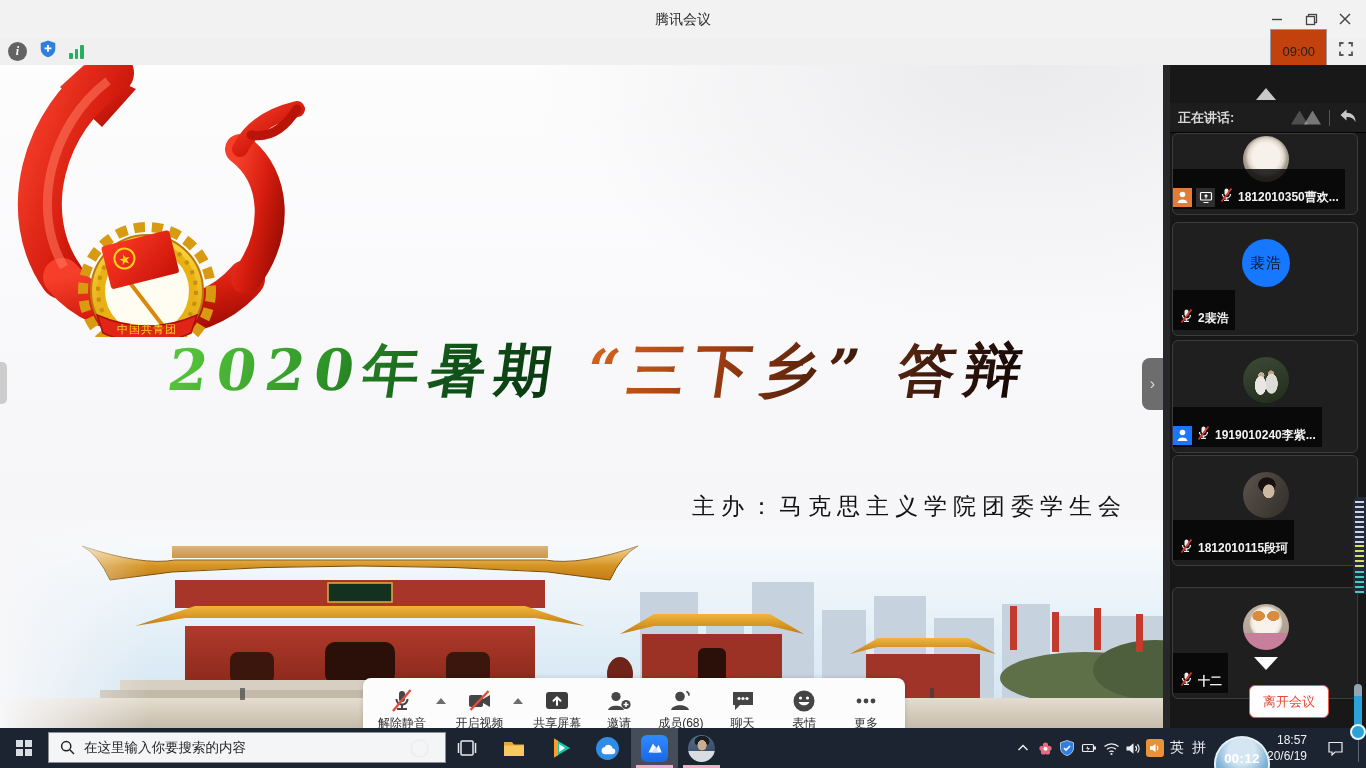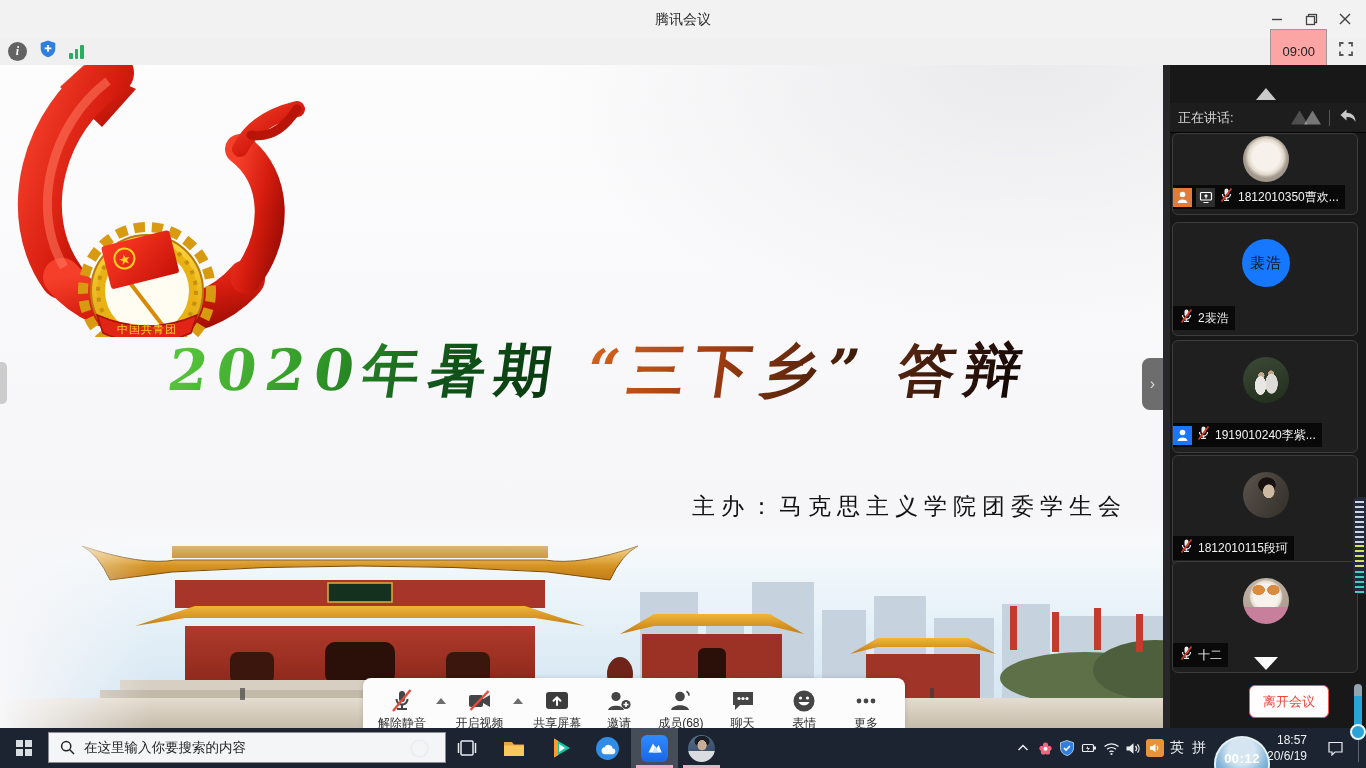--- a/index.html
+++ b/index.html
@@ -13,21 +13,21 @@
   .wbtn{width:34px;height:38px;display:flex;align-items:center;justify-content:center;}
 
   
   .subbar{position:absolute;left:0;top:38px;width:1366px;height:27px;background:#f0f0f0;border-bottom:1px solid #d8d8d8;}
   .sb-left{position:absolute;left:8px;top:3px;display:flex;gap:12px;align-items:center;height:21px;}
   .info-i{width:19px;height:19px;border-radius:50%;background:#636363;color:#fff;font-size:12px;font-weight:bold;
           font-family:"Liberation Serif",serif;font-style:italic;display:flex;align-items:center;justify-content:center;}
   .bars{display:flex;align-items:flex-end;gap:2px;height:14px;}
   .bars i{display:block;width:3.5px;background:#27ae60;border-radius:1px;}
   .sb-right{position:absolute;right:12px;top:2px;display:flex;gap:11px;align-items:center;height:22px;}
-  .timer-box{border:1px solid #9a9a9a;background:#fca5a5;font-size:13px;color:#222;padding:14px 11px;}
+  .timer-box{border:1px solid #9a9a9a;background:#c2410c;font-size:13px;color:#222;padding:14px 11px;}
 
   
   .slide{position:absolute;left:0;top:65px;width:1163px;height:663px;overflow:hidden;
     background:radial-gradient(900px 480px at 88% 0%, #eaeaec 0%, rgba(234,234,236,0) 55%),
                linear-gradient(180deg,#fdfdfe 0%,#f7f7f9 55%,#f3f4f6 100%);}
   .slide-title{position:absolute;left:168px;top:268px;width:900px;white-space:nowrap;transform:skewX(-8deg);
     font-family:"DejaVu Serif","Liberation Serif",serif;font-weight:bold;font-size:57px;letter-spacing:9px;}
   .tpart{-webkit-background-clip:text;background-clip:text;-webkit-text-fill-color:transparent;}
   .tp1{color:#2f8f2f;background-image:linear-gradient(110deg,#55c43a 5%,#2e9427 40%,#11541a 70%,#0a3a10 95%);}
   .tp2{color:#9c3a12;background-image:linear-gradient(110deg,#d8641c 0%,#a03c12 45%,#3c1c0a 90%);margin-left:26px;}
@@ -47,28 +47,28 @@
   .caret i{width:0;height:0;border-left:5px solid transparent;border-right:5px solid transparent;border-bottom:6px solid #6d6d6d;}
 
   
   .sidebar{position:absolute;left:1163px;top:65px;width:203px;height:663px;background:#181818;}
   .side-edge{position:absolute;left:0;top:0;width:7px;height:663px;background:#26262b;}
   .collapse-tab{position:absolute;left:-21px;top:293px;width:21px;height:52px;background:#6d6d6d;border-radius:8px 0 0 8px;
                 display:flex;align-items:center;justify-content:center;color:#d8d8d8;font-size:16px;}
   .up-arr{position:absolute;left:93px;top:23px;width:0;height:0;border-left:10px solid transparent;border-right:10px solid transparent;border-bottom:12px solid #c9c9c9;}
   .shead{position:absolute;left:7px;top:38px;right:0;height:29px;background:#1d1d1d;border-bottom:1px solid #030303;
          display:flex;align-items:center;padding:0 8px;gap:5px;}
-  .shead-label{color:#d8d8d8;font-size:13px;flex:1;}
+  .shead-label{color:#d8d8d8;font-size:13px;flex:1;font-weight:bold;}
   .tmshape{display:inline-block;width:17px;height:14px;background:rgba(255,255,255,.22);clip-path:polygon(0 100%,50% 0,100% 100%);}
   .tmshape.b{margin-left:-9px;background:rgba(255,255,255,.4);}
   .vsep{width:1px;height:16px;background:#565656;margin:0 3px;}
   .tile{position:absolute;left:9px;width:186px;background:#1f1f1f;border:1px solid #3d3d3d;border-radius:6px;box-sizing:border-box;overflow:hidden;}
   .avatar{width:46px;height:46px;border-radius:50%;position:absolute;left:70px;top:16px;}
   .av-blue{width:48px;height:48px;left:69px;background:#1677ff;color:#0f172a;display:flex;align-items:center;justify-content:center;font-size:15px;letter-spacing:1px;}
-  .nbar{position:absolute;left:0;bottom:5px;background:rgba(5,5,5,.82);display:flex;align-items:center;gap:4px;padding:2px 6px 2px 6px;max-width:182px;}
+  .nbar{position:absolute;left:0;bottom:5px;background:rgba(5,5,5,.82);display:flex;align-items:center;gap:4px;padding:18px 6px 2px 6px;max-width:182px;font-weight:bold;}
   .nbar.with-badges{padding-left:0;}
   .nname{color:#f2f2f2;font-size:12px;white-space:nowrap;overflow:hidden;}
   .badge{width:19px;height:19px;display:flex;align-items:center;justify-content:center;flex:none;}
   .badge.orange{background:#e07b39;}
   .badge.blue{background:#1677ff;}
   .badge.dark{background:#2e2e2e;}
   .down-arr{position:absolute;left:91px;top:592px;width:0;height:0;border-left:12px solid transparent;border-right:12px solid transparent;border-top:13px solid #fbfbfb;}
   .leave-btn{position:absolute;left:86px;top:620px;width:80px;height:33px;background:#fffdfd;border:1px solid #e85a4e;border-radius:6px;
              color:#e8483a;font-size:13px;display:flex;align-items:center;justify-content:center;box-sizing:border-box;}
   .stripes{position:absolute;right:0;top:432px;width:13px;height:97px;border-radius:5px 0 0 5px;background:#222a3c;overflow:hidden;}
@@ -497,21 +497,21 @@
               <path d="M3.5 7a4 4 0 0 0 8 0" stroke="#ececec" stroke-width="1.3" fill="none"></path>
               <line x1="7.5" y1="11" x2="7.5" y2="12.8" stroke="#ececec" stroke-width="1.3"></line>
               <line x1="5" y1="13.3" x2="10" y2="13.3" stroke="#ececec" stroke-width="1.3"></line>
               <line x1="2.5" y1="14.5" x2="12.5" y2="1.5" stroke="#d8392a" stroke-width="1.7"></line>
             </svg>
         </span>
         <span class="nname">1812010115段珂</span>
       </div>
     </div>
 
-    <div class="tile" style="top:496px;height:112px;">
+    <div class="tile" style="top:522px;height:112px;">
       <span class="avatar av-cat"></span>
       <div class="nbar">
         <span>
           <svg width="15" height="16" viewBox="0 0 15 16">
               <rect x="5.5" y="1.5" width="4" height="7" rx="2" fill="#ececec"></rect>
               <path d="M3.5 7a4 4 0 0 0 8 0" stroke="#ececec" stroke-width="1.3" fill="none"></path>
               <line x1="7.5" y1="11" x2="7.5" y2="12.8" stroke="#ececec" stroke-width="1.3"></line>
               <line x1="5" y1="13.3" x2="10" y2="13.3" stroke="#ececec" stroke-width="1.3"></line>
               <line x1="2.5" y1="14.5" x2="12.5" y2="1.5" stroke="#d8392a" stroke-width="1.7"></line>
             </svg>

